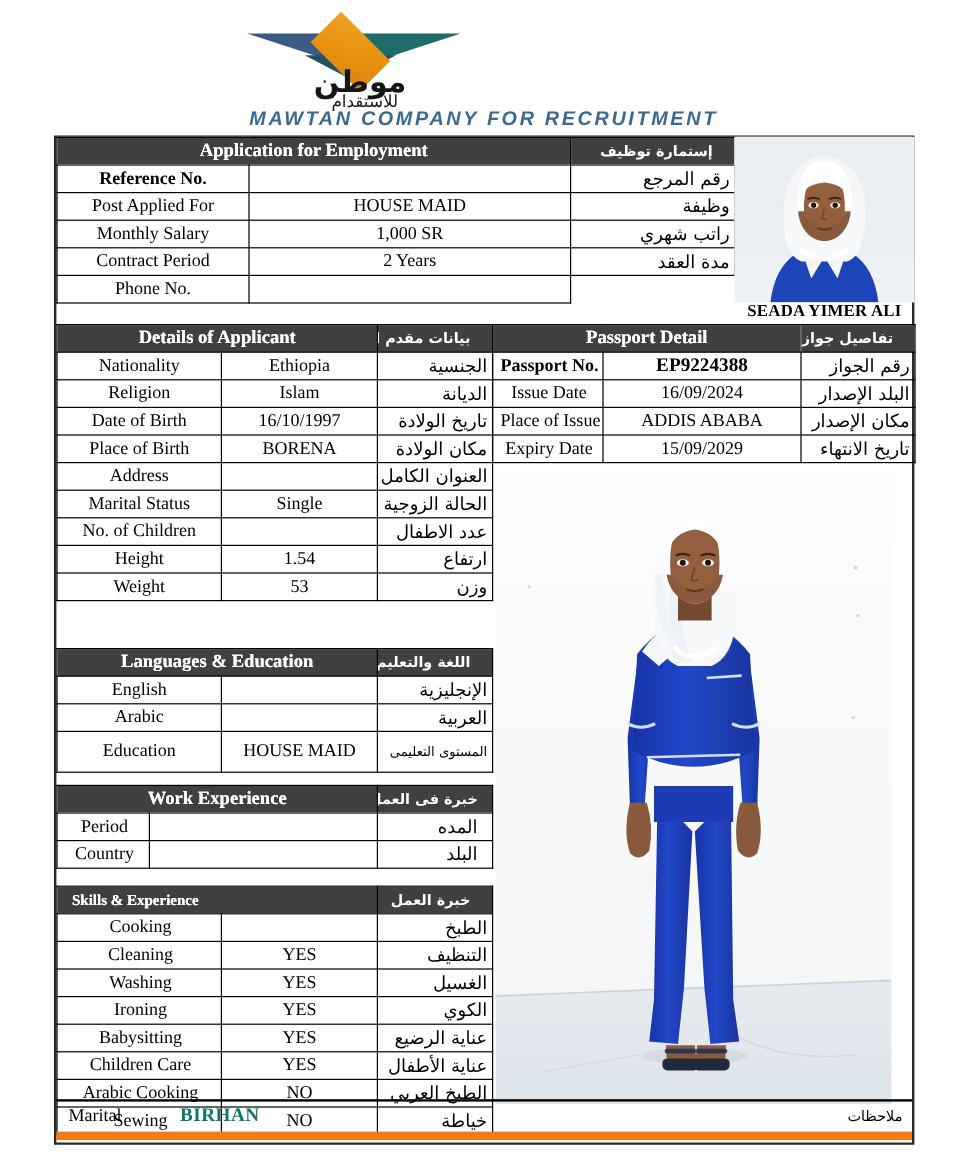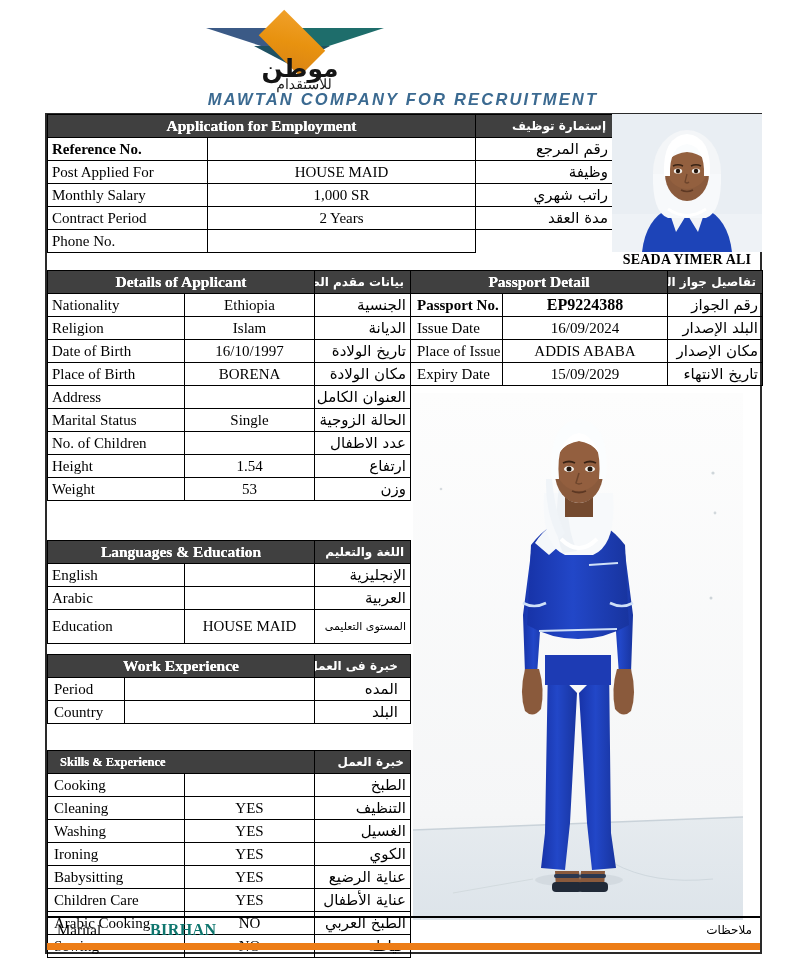--- a/index.html
+++ b/index.html
@@ -138,23 +138,23 @@
     font-size: 12.5px;
     text-align: left;
     padding-left: 12px;
   }
   .sec-head .ar {
     font-family: "DejaVu Sans", sans-serif;
     font-size: 12px;
     font-weight: bold;
     direction: rtl;
     text-align: right;
-    padding-right: 6px;
-  }
-  .lbl { text-align: left; padding-left: 12px; }
+    padding-right: 18px;
+  }
+  .lbl { text-align: center; padding-left: 12px; }
   .lbl.bold { font-weight: bold; }
   .val { text-align: center; }
   .val.bold { font-weight: bold; font-size: 16px; }
   .ar {
     font-family: "DejaVu Sans", sans-serif;
     font-size: 12px;
     direction: rtl;
     text-align: right;
     padding-right: 5px;
   }
@@ -239,21 +239,20 @@
   #work-table col.c3 { width: 96px; }
   #work-table .sec-head .en { width: 267px; }
   #work-table .lbl { padding-left: 6px; }
   #work-table .ar { padding-right: 12px; }
 
   
   #skills-table {
     position: absolute;
     left: 0; top: 624px;
     width: 363px;
-    margin-top: 12px;
   }
   #skills-table col.c1 { width: 137px; }
   #skills-table col.c2 { width: 130px; }
   #skills-table col.c3 { width: 96px; }
   #skills-table .sec-head .en { width: 267px; }
   #skills-table .lbl { padding-left: 6px; }
 
   
   #photo-large {
     position: absolute;

